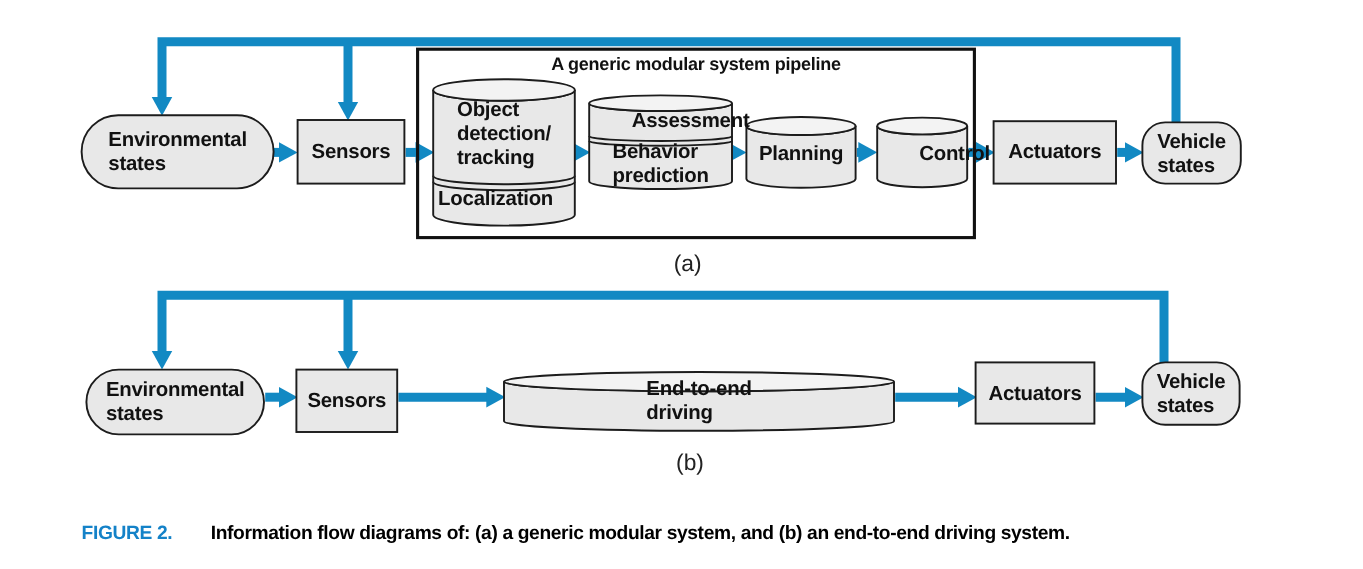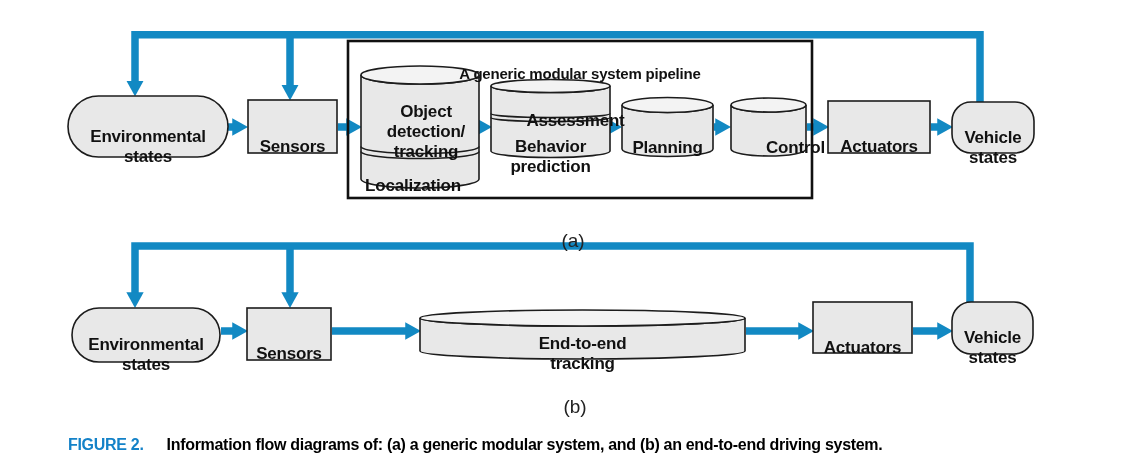--- a/index.html
+++ b/index.html
@@ -3,32 +3,32 @@
 <meta charset="utf-8">
 <style>
   html,body{margin:0;padding:0;background:#ffffff;}
   .page{
     position:relative;width:1136px;height:474px;background:#ffffff;overflow:hidden;
     font-family:"Liberation Sans","DejaVu Sans",sans-serif;
   }
   .page svg{position:absolute;left:0;top:0;}
   .lbl{
     position:absolute;display:flex;align-items:center;justify-content:center;
-    text-align:center;white-space:pre-line;font-weight:bold;font-size:17px;
-    line-height:20px;color:#111;letter-spacing:-0.2px;margin-top:20px;
+    white-space:pre-line;font-weight:bold;font-size:17px;
+    line-height:20px;color:#111;letter-spacing:-0.2px;
   }
   .lbl.title{font-size:15px;line-height:18px;}
   .lbl.sub{font-size:19px;font-weight:normal;letter-spacing:0;color:#222;}
   .caption{
-    position:absolute;left:68px;top:436px;width:1010px;display:flex;gap:23px;
+    position:absolute;left:68px;top:436px;width:1010px;display:flex;gap:8px;
     font-size:16px;font-weight:bold;letter-spacing:-0.3px;color:#000;
     align-items:flex-end;
   }
   .cap-label{color:#1482c8;white-space:nowrap;}
-  .cap-text{color:#000;}
+  .cap-text{color:#000;margin-left:24px;}
 </style>
 </head>
 <body>
 
 <div class="page">
 
   <svg width="1136" height="474" viewBox="0 0 1136 474">
     <defs>
       <marker id="arrow" viewBox="0 0 10 11" refX="1.5" refY="5.5" markerWidth="2.1" markerHeight="2.4" orient="auto" markerUnits="strokeWidth">
         <path d="M0,0 L10,5.5 L0,11 Z" fill="#1289c3"></path>
@@ -106,39 +106,39 @@
       <rect x="813" y="302" width="99" height="51"></rect>
       <rect x="952" y="302" width="81" height="52" rx="19"></rect>
     </g>
   </svg>
 
   <div class="lbl title" style="left:348px;top:45px;width:464px;height:18px">A generic modular system pipeline</div>
 
   <div class="lbl" style="left:68px;top:96px;width:160px;height:61px">Environmental
 states</div>
   <div class="lbl" style="left:248px;top:100px;width:89px;height:53px">Sensors</div>
-  <div class="lbl" style="left:361px;top:81px;width:130px;height:62px">Object
+  <div class="lbl" style="left:361px;top:81px;width:118px;height:62px">Object
 detection/
 tracking</div>
   <div class="lbl" style="left:361px;top:155px;width:104px;height:22px">Localization</div>
   <div class="lbl" style="left:516px;top:90px;width:119px;height:22px">Assessment</div>
   <div class="lbl" style="left:491px;top:117px;width:119px;height:40px">Behavior
 prediction</div>
   <div class="lbl" style="left:622px;top:115px;width:91px;height:26px">Planning</div>
   <div class="lbl" style="left:758px;top:115px;width:75px;height:26px">Control</div>
   <div class="lbl" style="left:828px;top:101px;width:102px;height:52px">Actuators</div>
   <div class="lbl" style="left:952px;top:102px;width:82px;height:51px">Vehicle
 states</div>
   <div class="lbl sub" style="left:543px;top:207px;width:60px;height:28px">(a)</div>
 
   <div class="lbl" style="left:72px;top:308px;width:148px;height:54px">Environmental
 states</div>
   <div class="lbl" style="left:247px;top:308px;width:84px;height:52px">Sensors</div>
   <div class="lbl" style="left:420px;top:312px;width:325px;height:44px">End-to-end
-tracking</div>
+driving</div>
   <div class="lbl" style="left:813px;top:302px;width:99px;height:51px">Actuators</div>
   <div class="lbl" style="left:952px;top:302px;width:81px;height:52px">Vehicle
 states</div>
   <div class="lbl sub" style="left:545px;top:373px;width:60px;height:28px">(b)</div>
 
   <div class="caption">
     <span class="cap-label">FIGURE 2.</span>
     <span class="cap-text">Information flow diagrams of: (a) a generic modular system, and (b) an end-to-end driving system.</span>
   </div>
 

